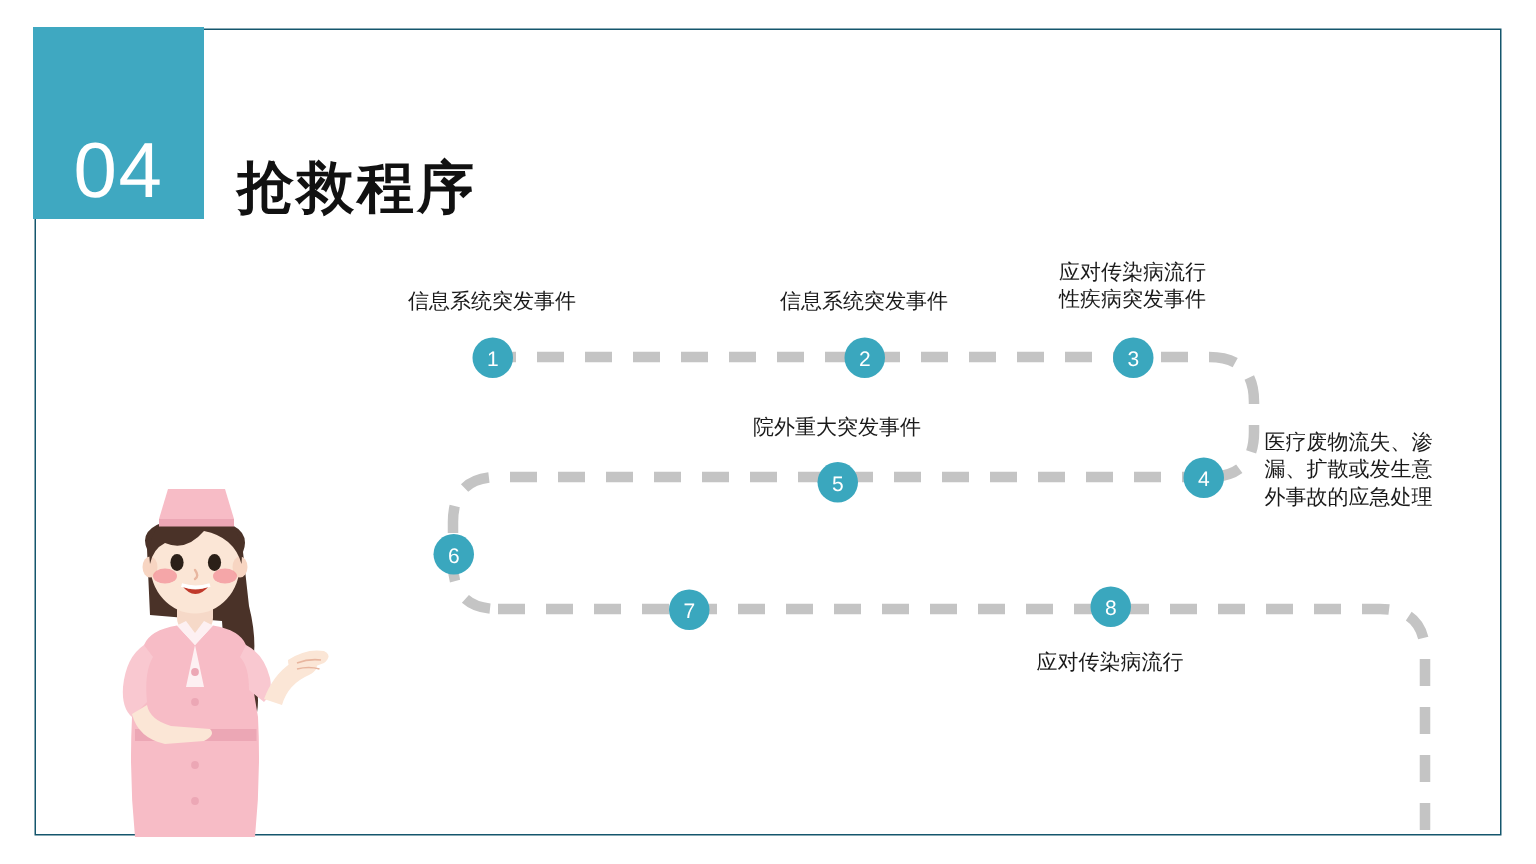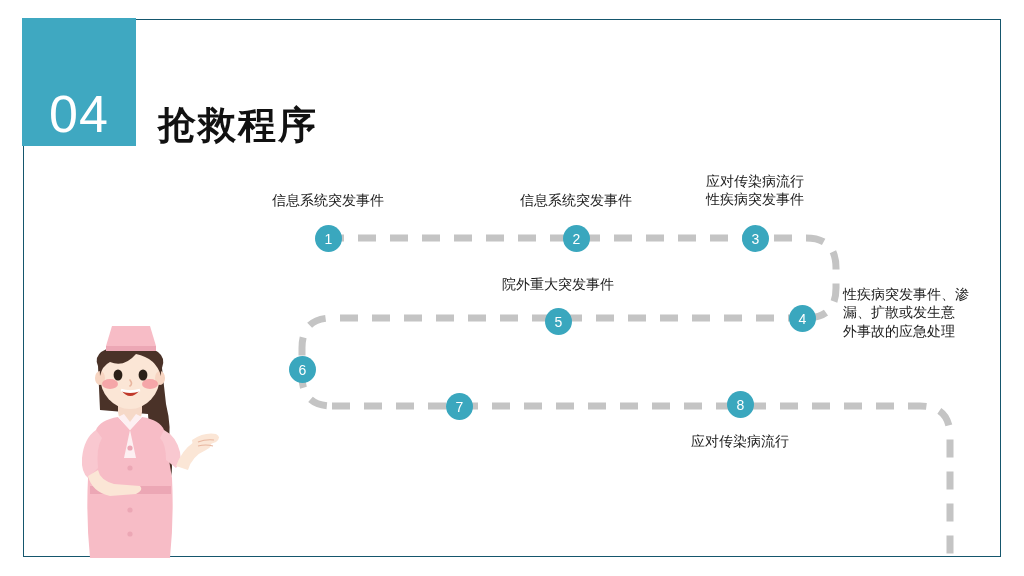--- a/index.html
+++ b/index.html
@@ -140,21 +140,21 @@
     <span>8</span>
   </div>
 
   <div class="label center" style="left:238px;top:191px;width:180px;">信息系统突发事件</div>
 
   <div class="label center" style="left:486px;top:191px;width:180px;">信息系统突发事件</div>
 
   <div class="label center" style="left:685px;top:172px;width:140px;">应对传染病流行
 性疾病突发事件</div>
 
-  <div class="label left" style="left:843px;top:285px;width:150px;">性疾病突发事件、渗
+  <div class="label left" style="left:843px;top:285px;width:150px;">医疗废物流失、渗
 漏、扩散或发生意
 外事故的应急处理</div>
 
   <div class="label center" style="left:468px;top:275px;width:180px;">院外重大突发事件</div>
 
 
 
   <div class="label center" style="left:650px;top:432px;width:180px;">应对传染病流行</div>
 
   <svg id="nurse" viewBox="0 0 180 240">

